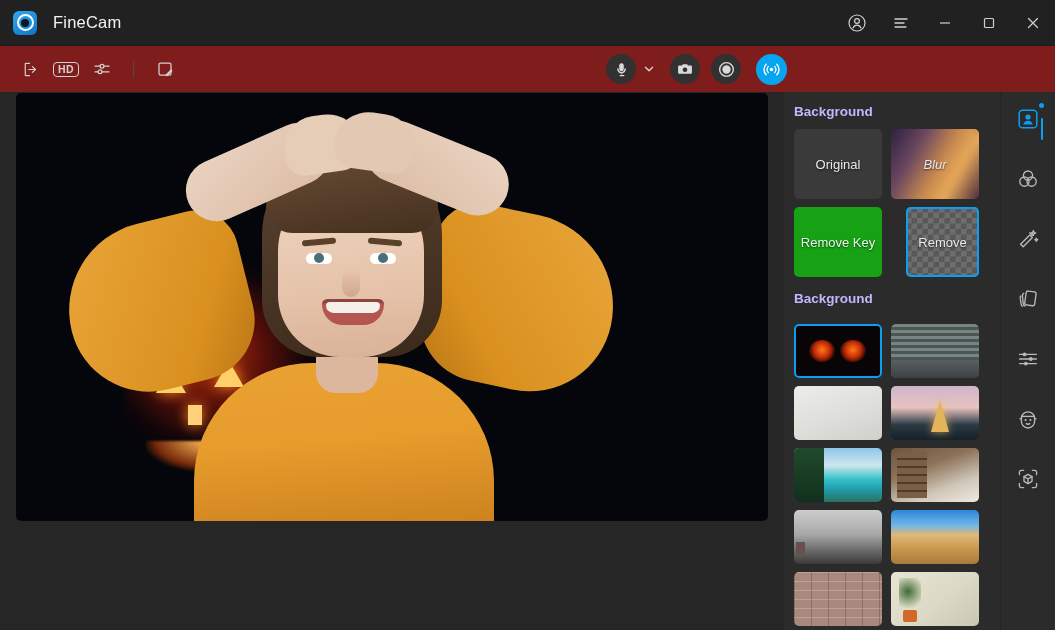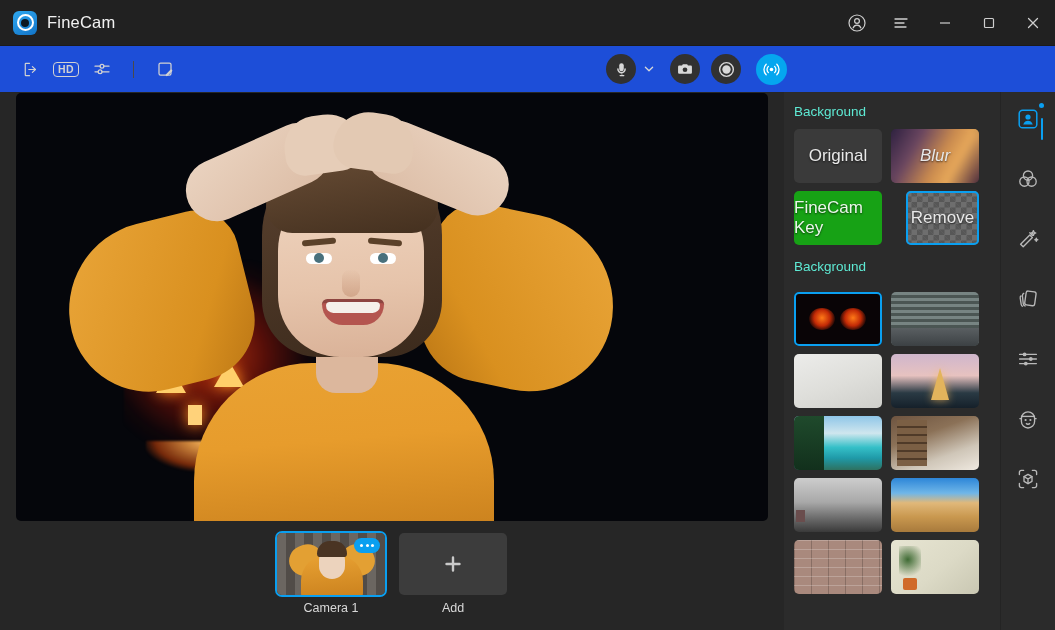--- a/index.html
+++ b/index.html
@@ -12,21 +12,21 @@
   }
   .app { position: relative; width: 1055px; height: 630px; display: flex; flex-direction: column; }
 
   
   .titlebar {
     height: 46px; flex: 0 0 46px;
     background: #212121;
     display: flex; align-items: center;
     border-bottom: 1px solid #1b1b1b;
   }
-  .brand { display: flex; align-items: center; gap: 10px; padding-left: 13px; }
+  .brand { display: flex; align-items: center; gap: 16px; padding-left: 13px; }
   .logo {
     width: 24px; height: 24px; border-radius: 6px;
     background: linear-gradient(150deg, #2fa8f0 0%, #1274c8 100%);
     display: flex; align-items: center; justify-content: center;
   }
   .logo .ring {
     width: 17px; height: 17px; border-radius: 50%;
     border: 2.2px solid #ffffff;
     display: flex; align-items: center; justify-content: center;
     box-sizing: border-box;
@@ -39,21 +39,21 @@
     width: 44px; height: 46px; display: flex; align-items: center; justify-content: center;
     color: #cfcfcf;
   }
   .wbtn svg { display: block; }
 
   
   .toolbar {
     height: 46px; flex: 0 0 46px;
     display: flex; align-items: center;
     position: relative;
-    background: #1d4ed8;
+    background: #7f1d1d;
   }
   .tb-left { display: flex; align-items: center; gap: 4px; padding-left: 14px; }
   .tb-btn {
     width: 32px; height: 30px; display: flex; align-items: center; justify-content: center;
     color: #d2d2d2; border-radius: 5px;
   }
   .hd-badge {
     border: 1.6px solid #d2d2d2; border-radius: 4px;
     font-size: 10.5px; font-weight: bold; letter-spacing: .5px;
     color: #d2d2d2; padding: 1px 4px 1.5px; line-height: 1;
@@ -225,27 +225,27 @@
     width: 108px; height: 62px; border-radius: 5px; background: #3c3c3c;
     display: flex; align-items: center; justify-content: center; color: #c9c9c9;
   }
 
   
   .rpanel {
     flex: 0 0 216px; width: 216px; background: #2b2b2b;
     padding: 12px 0 0 10px; display: flex; flex-direction: column; min-height: 0;
     position: relative;
   }
-  .sec-title { color: #5eead4; font-size: 13.5px; margin: 0 0 10px 0; }
+  .sec-title { color: #c4b5fd; font-size: 13.5px; margin: 0 0 10px 0; font-weight: bold; }
   .sec-title.second { margin-top: 14px; }
   .mode-grid { display: grid; grid-template-columns: 88px 88px; gap: 8px 9px; }
   .mode-btn {
-    position: relative; height: 54px; border-radius: 5px; overflow: hidden;
+    position: relative; height: 70px; border-radius: 5px; overflow: hidden;
     display: flex; align-items: center; justify-content: center;
-    font-size: 17px; color: #e8e8e8;
+    font-size: 13px; color: #e8e8e8;
   }
   .mode-btn span { position: relative; z-index: 3; text-shadow: 0 1px 2px rgba(0,0,0,.65); }
   .mode-original { background: #3a3a3a; }
   .mode-blur { background: linear-gradient(120deg, #2d2040 0%, #6a4660 28%, #c98a4e 55%, #e8a95a 72%, #4a2a3e 100%); font-style: italic; }
   .mode-blur::after { content: ""; position: absolute; inset: 0; backdrop-filter: blur(3px); }
   .mode-chroma { background: #17a215; color: #eaf7ea; }
   .mode-remove {
     background-color: #6e6e6e;
     background-image:
       linear-gradient(45deg, #575757 25%, transparent 25%, transparent 75%, #575757 75%),
@@ -493,63 +493,34 @@
             <div class="smile"></div>
             <div class="teeth"></div>
             <div class="forearm-l"></div>
             <div class="forearm-r"></div>
             <div class="hand-l"></div>
             <div class="hand-r"></div>
           </div>
         </div>
       </div>
 
-      <div class="strip">
-        <div class="cam-cell">
-          <div class="cam-tile selected">
-            <div class="cam-thumb">
-              <div class="ct-bg"></div>
-              <div class="ct-arm-l"></div>
-              <div class="ct-arm-r"></div>
-              <div class="ct-body"></div>
-              <div class="ct-head"></div>
-              <div class="ct-hair"></div>
-            </div>
-            <div class="more-badge">
-              <i></i>
-                <i></i>
-                <i></i>
-            </div>
-          </div>
-          <div class="cam-label">Camera 1</div>
-        </div>
-
-        <div class="cam-cell">
-          <div class="add-tile">
-            <svg width="30" height="30" viewBox="0 0 30 30" stroke="currentColor" stroke-width="2.4" stroke-linecap="round">
-              <path d="M15 8.5v13M8.5 15h13"></path>
-            </svg>
-          </div>
-          <div class="cam-label">Add</div>
-        </div>
-      </div>
     </div>
 
     <div class="rpanel">
       <div class="sec-title">Background</div>
 
       <div class="mode-grid">
         <div class="mode-btn mode-original">
           <span>Original</span>
         </div>
         <div class="mode-btn mode-blur">
           <span>Blur</span>
         </div>
         <div class="mode-btn mode-chroma">
-          <span>FineCam Key</span>
+          <span>Remove Key</span>
         </div>
         <div class="mode-btn mode-remove selected">
           <span>Remove</span>
         </div>
       </div>
 
       <div class="sec-title second">Background</div>
 
       <div class="bg-scroll">
         <div class="bg-grid">

